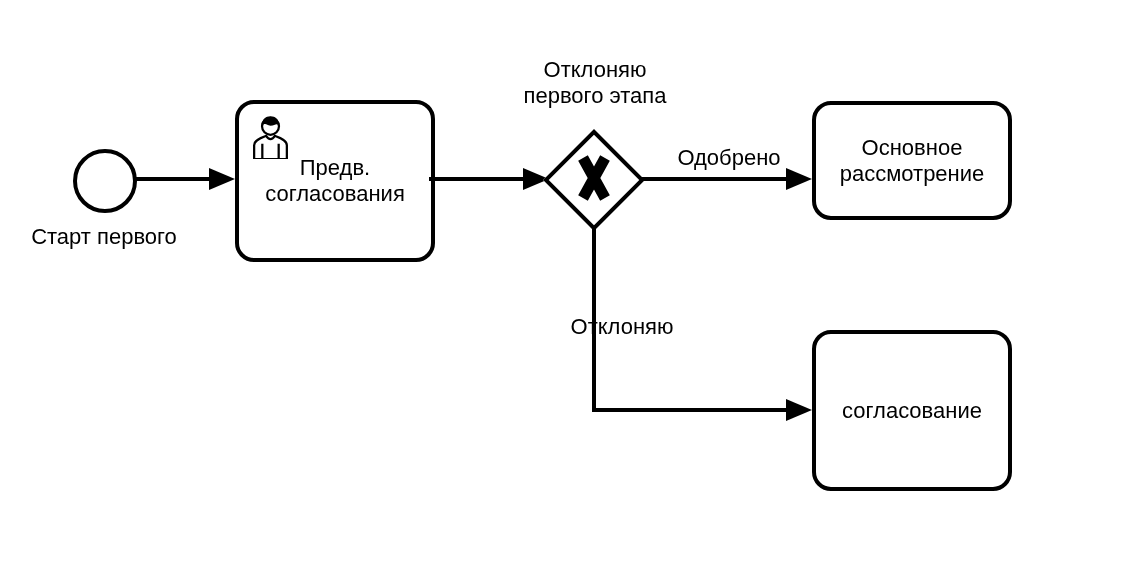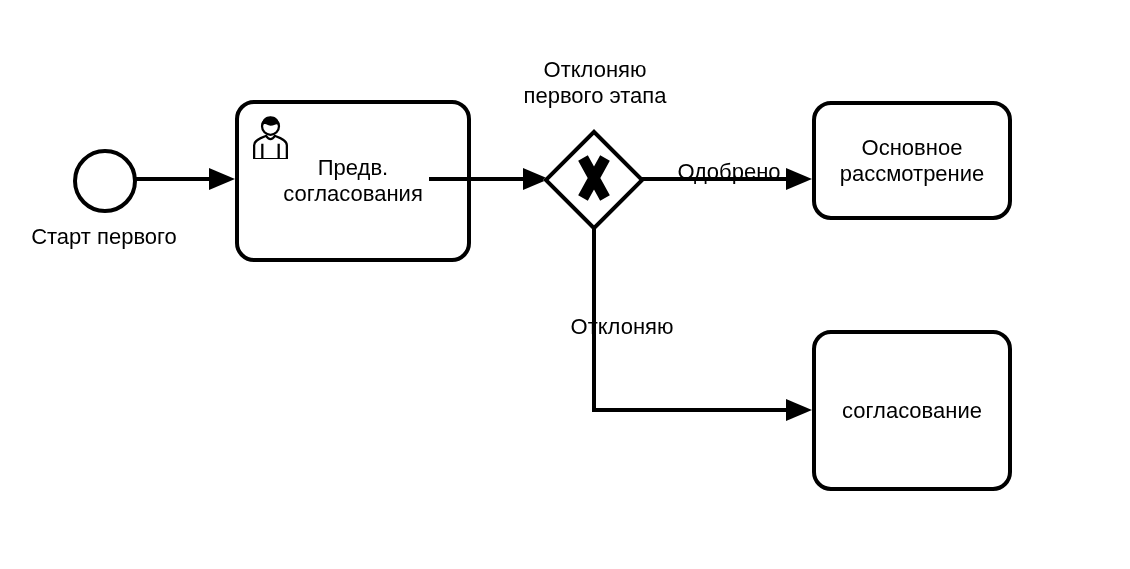--- a/index.html
+++ b/index.html
@@ -63,21 +63,21 @@
 <body>
 
 <div class="canvas">
 
   <div class="start-event"></div>
   <div class="lbl" style="left:19px;top:224px;width:170px;">Старт первого</div>
 
   <div class="hline" style="left:135px;top:177px;width:76px;"></div>
   <div class="arrow-r" style="left:209px;top:168px;"></div>
 
-  <div class="task" style="left:235px;top:100px;width:236px;height:162px;">
+  <div class="task" style="left:235px;top:100px;width:200px;height:162px;">
     <svg class="user-icon" width="37" height="46" viewBox="0 0 36 45" aria-hidden="true">
       <circle cx="18" cy="13" r="8.3" fill="#fff" stroke="#000" stroke-width="2.2"></circle>
       <path d="M9.7 11.8 C9.7 6.2 13.2 3.2 18 3.2 C22.8 3.2 26.3 6.2 26.3 11.8 C23.4 9.7 22.2 12.4 18 12.4 C13.8 12.4 14.4 9.4 9.7 11.8 Z" fill="#000"></path>
       <path d="M2 45 L2 31.5 C2 26.5 9 24.2 13.7 22.4 C15 24.5 16.4 25.5 18 25.5 C19.6 25.5 21 24.5 22.3 22.4 C27 24.2 34 26.5 34 31.5 L34 45 Z" fill="#fff" stroke="#000" stroke-width="2.2" stroke-linejoin="round"></path>
       <path d="M10 30 L10 45 M26 30 L26 45" stroke="#000" stroke-width="2.2" fill="none"></path>
     </svg>
     <div>
       <div>Предв.</div>
       <div>согласования</div>
     </div>
@@ -90,21 +90,21 @@
   <svg class="x-marker" width="38" height="50" viewBox="0 0 38 50" aria-hidden="true">
     <path d="M8 5 L30 45 M30 5 L8 45" stroke="#000" stroke-width="11" fill="none"></path>
   </svg>
   <div class="lbl" style="left:510px;top:57px;width:170px;">
     <div>Отклоняю</div>
     <div>первого этапа</div>
   </div>
 
   <div class="hline" style="left:641px;top:177px;width:147px;"></div>
   <div class="arrow-r" style="left:786px;top:168px;"></div>
-  <div class="lbl" style="left:654px;top:159px;width:150px;">Одобрено</div>
+  <div class="lbl" style="left:654px;top:145px;width:150px;">Одобрено</div>
 
   <div class="task" style="left:812px;top:101px;width:200px;height:119px;">
     <div>
       <div>Основное</div>
       <div>рассмотрение</div>
     </div>
   </div>
 
   <div class="vline" style="left:592px;top:229px;height:183px;"></div>
   <div class="hline" style="left:592px;top:408px;width:196px;"></div>

